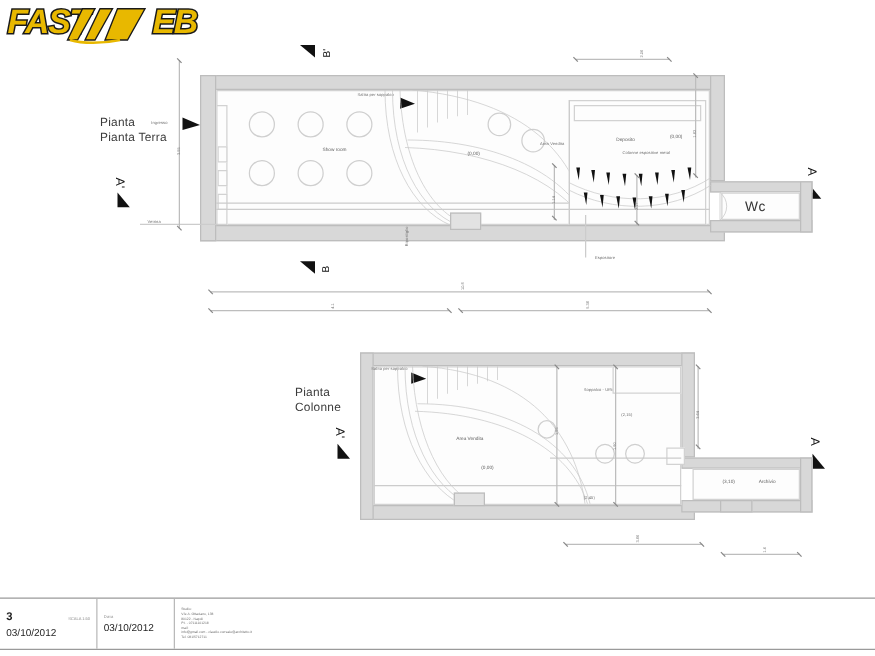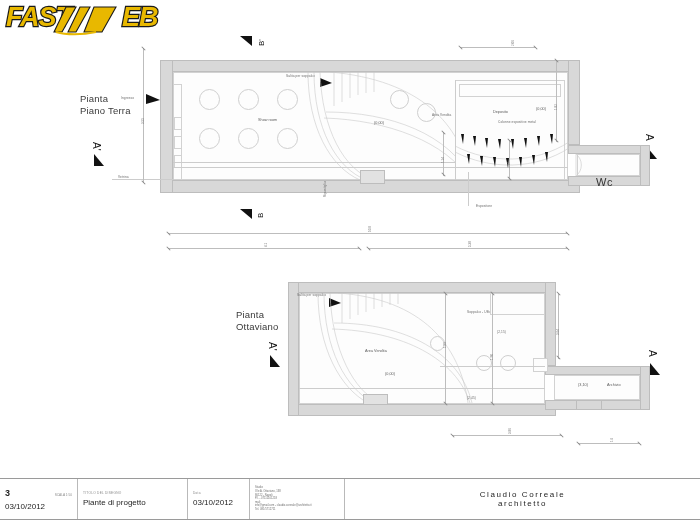--- a/index.html
+++ b/index.html
@@ -71,21 +71,21 @@
         <polygon points="90,5 112,5 98,30 80,30"></polygon>
       </g>
       <path d="M52,30 C62,33 78,33 92,30" stroke="#e8b800" stroke-width="2" fill="none"></path>
     </svg>
   </div>
 
   <div>
 
     <div class="lbl planname" style="left:80px;top:93px;">
       <span>Pianta</span><br>
-      <span>Piano Terra</span>
+      <span>Pianta Terra</span>
     </div>
 
     <div class="secmark" style="left:92px;top:140px;">
       <svg width="20" height="26" viewBox="0 0 20 26">
         <text x="0" y="11" font-size="10" font-family="Liberation Sans, sans-serif" fill="#111" transform="rotate(90 5 7)">A'</text>
         <polygon points="2,14 2,26 12,26" fill="#111"></polygon>
       </svg>
     </div>
 
     <div class="secmark" style="left:645px;top:132px;">
@@ -111,21 +111,21 @@
 
     <div class="wall" style="left:160px;top:60px;width:420px;height:12px;"></div>
     <div class="wall" style="left:160px;top:180px;width:420px;height:13px;"></div>
     <div class="wall" style="left:160px;top:60px;width:13px;height:133px;"></div>
     <div class="wall" style="left:568px;top:60px;width:12px;height:85px;"></div>
 
     <div class="wall" style="left:568px;top:145px;width:82px;height:9px;"></div>
     <div class="wall" style="left:568px;top:176px;width:82px;height:10px;"></div>
     <div class="wall" style="left:640px;top:145px;width:10px;height:41px;"></div>
     <div class="room" style="left:577px;top:154px;width:63px;height:22px;"></div>
-    <div class="lbl wc" style="left:596px;top:176px;">Wc</div>
+    <div class="lbl wc" style="left:596px;top:160px;">Wc</div>
 
     <svg style="position:absolute;left:574px;top:152px;" width="16" height="26">
       <path d="M2,2 A14,14 0 0 1 2,24" fill="none" stroke="#cfcfcf" stroke-width=".7"></path>
       <line x1="2" y1="2" x2="2" y2="24" stroke="#cfcfcf" stroke-width=".7"></line>
     </svg>
 
     <div class="room" style="left:173px;top:72px;width:395px;height:108px;"></div>
 
     <div class="room" style="left:173px;top:84px;width:9px;height:96px;"></div>
     <div class="room" style="left:174px;top:117px;width:8px;height:13px;"></div>
@@ -256,21 +256,21 @@
     <div class="dim" style="left:368px;top:248px;width:200px;"></div>
     <div class="tick" style="left:366px;top:248px;"></div>
     <div class="tick" style="left:565px;top:248px;"></div>
     <div class="dimtxtv" style="left:468px;top:247px;">5.38</div>
   </div>
 
   <div>
 
     <div class="lbl planname" style="left:236px;top:309px;">
       <span>Pianta</span><br>
-      <span>Ottaviano</span>
+      <span>Colonne</span>
     </div>
 
     <div class="secmark" style="left:268px;top:340px;">
       <svg width="20" height="28" viewBox="0 0 20 28">
         <text x="0" y="11" font-size="10" font-family="Liberation Sans, sans-serif" fill="#111" transform="rotate(90 5 7)">A'</text>
         <polygon points="2,15 2,27 12,27" fill="#111"></polygon>
       </svg>
     </div>
     <div class="secmark" style="left:648px;top:348px;">
       <svg width="20" height="28" viewBox="0 0 20 28">
@@ -368,40 +368,32 @@
 
     <div class="tb-cell" style="width:78px;">
       <div class="tb-row" style="justify-content:space-between;">
         <span class="tb-num">3</span>
         <span class="tb-inline-cap">SCALA 1:50</span>
       </div>
       <div class="tb-value" style="margin-top:4px;">03/10/2012</div>
     </div>
 
 
-    <div class="tb-cell" style="width:110px;">
-      <div class="tb-caption">TITOLO DEL DISEGNO</div>
-      <div class="tb-value">Piante di progetto</div>
-    </div>
 
     <div class="tb-cell" style="width:62px;">
       <div class="tb-caption">Data</div>
       <div class="tb-value">03/10/2012</div>
     </div>
 
 
     <div class="tb-cell" style="width:95px;">
       <div class="studio">Studio:</div>
       <div class="studio">V.le A. Ottaviano, 138</div>
       <div class="studio">80122 - Napoli</div>
       <div class="studio">P.I. - 07111101218</div>
       <div class="studio">mail:</div>
       <div class="studio">info@gmail.com - claudio.correale@architetto.it</div>
       <div class="studio">Tel. 081/5712711</div>
     </div>
 
-    <div class="tb-cell" style="flex:1;align-items:center;">
-      <div class="architect">Claudio Correale</div>
-      <div class="architect sub">architetto</div>
-    </div>
   </div>
 
 </div>
 
 </body></html>

